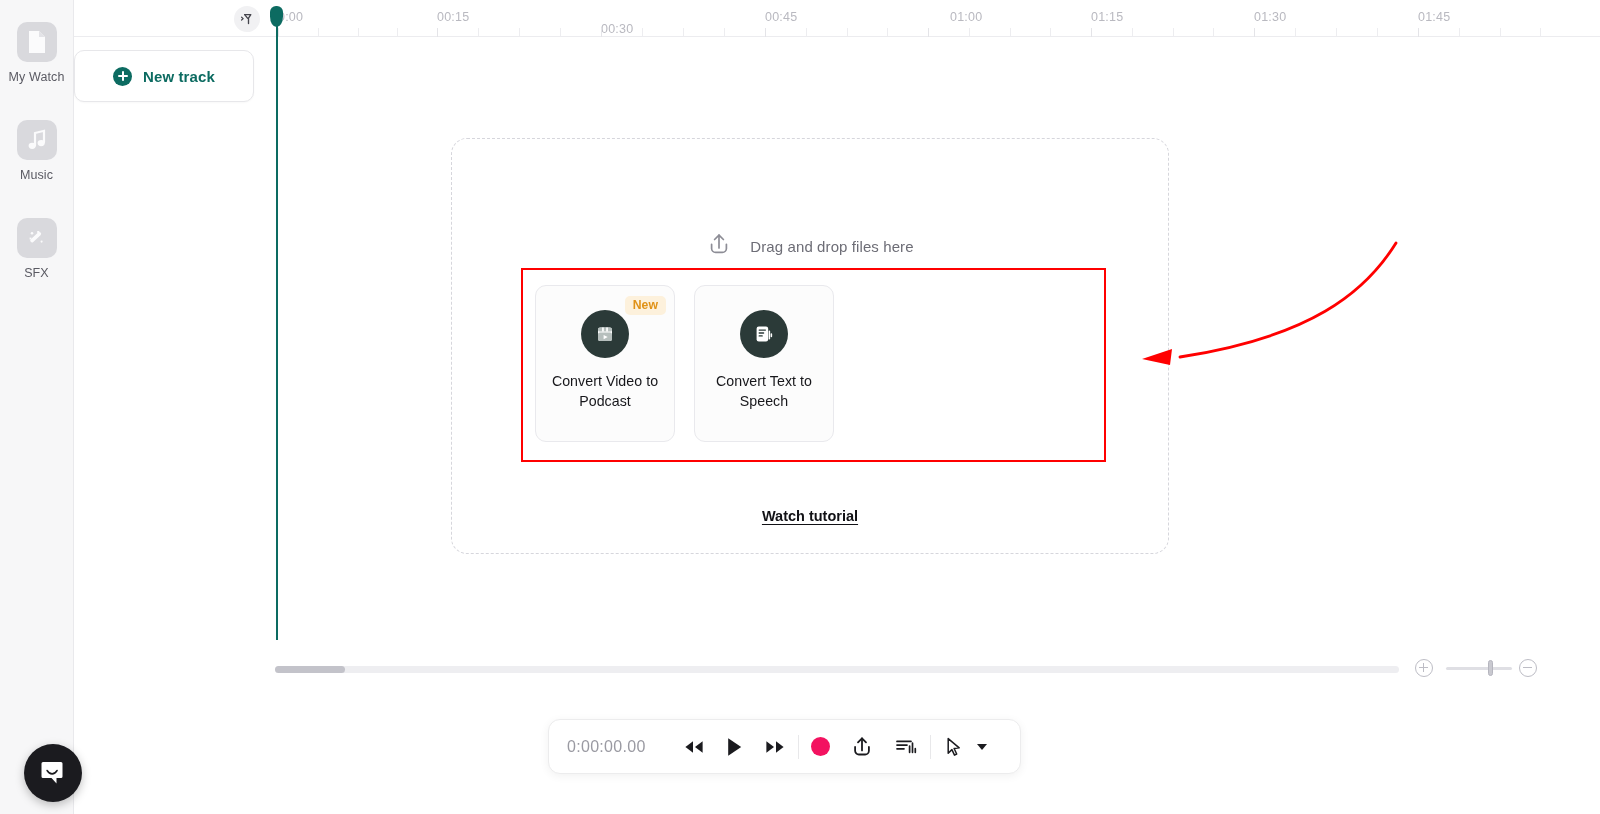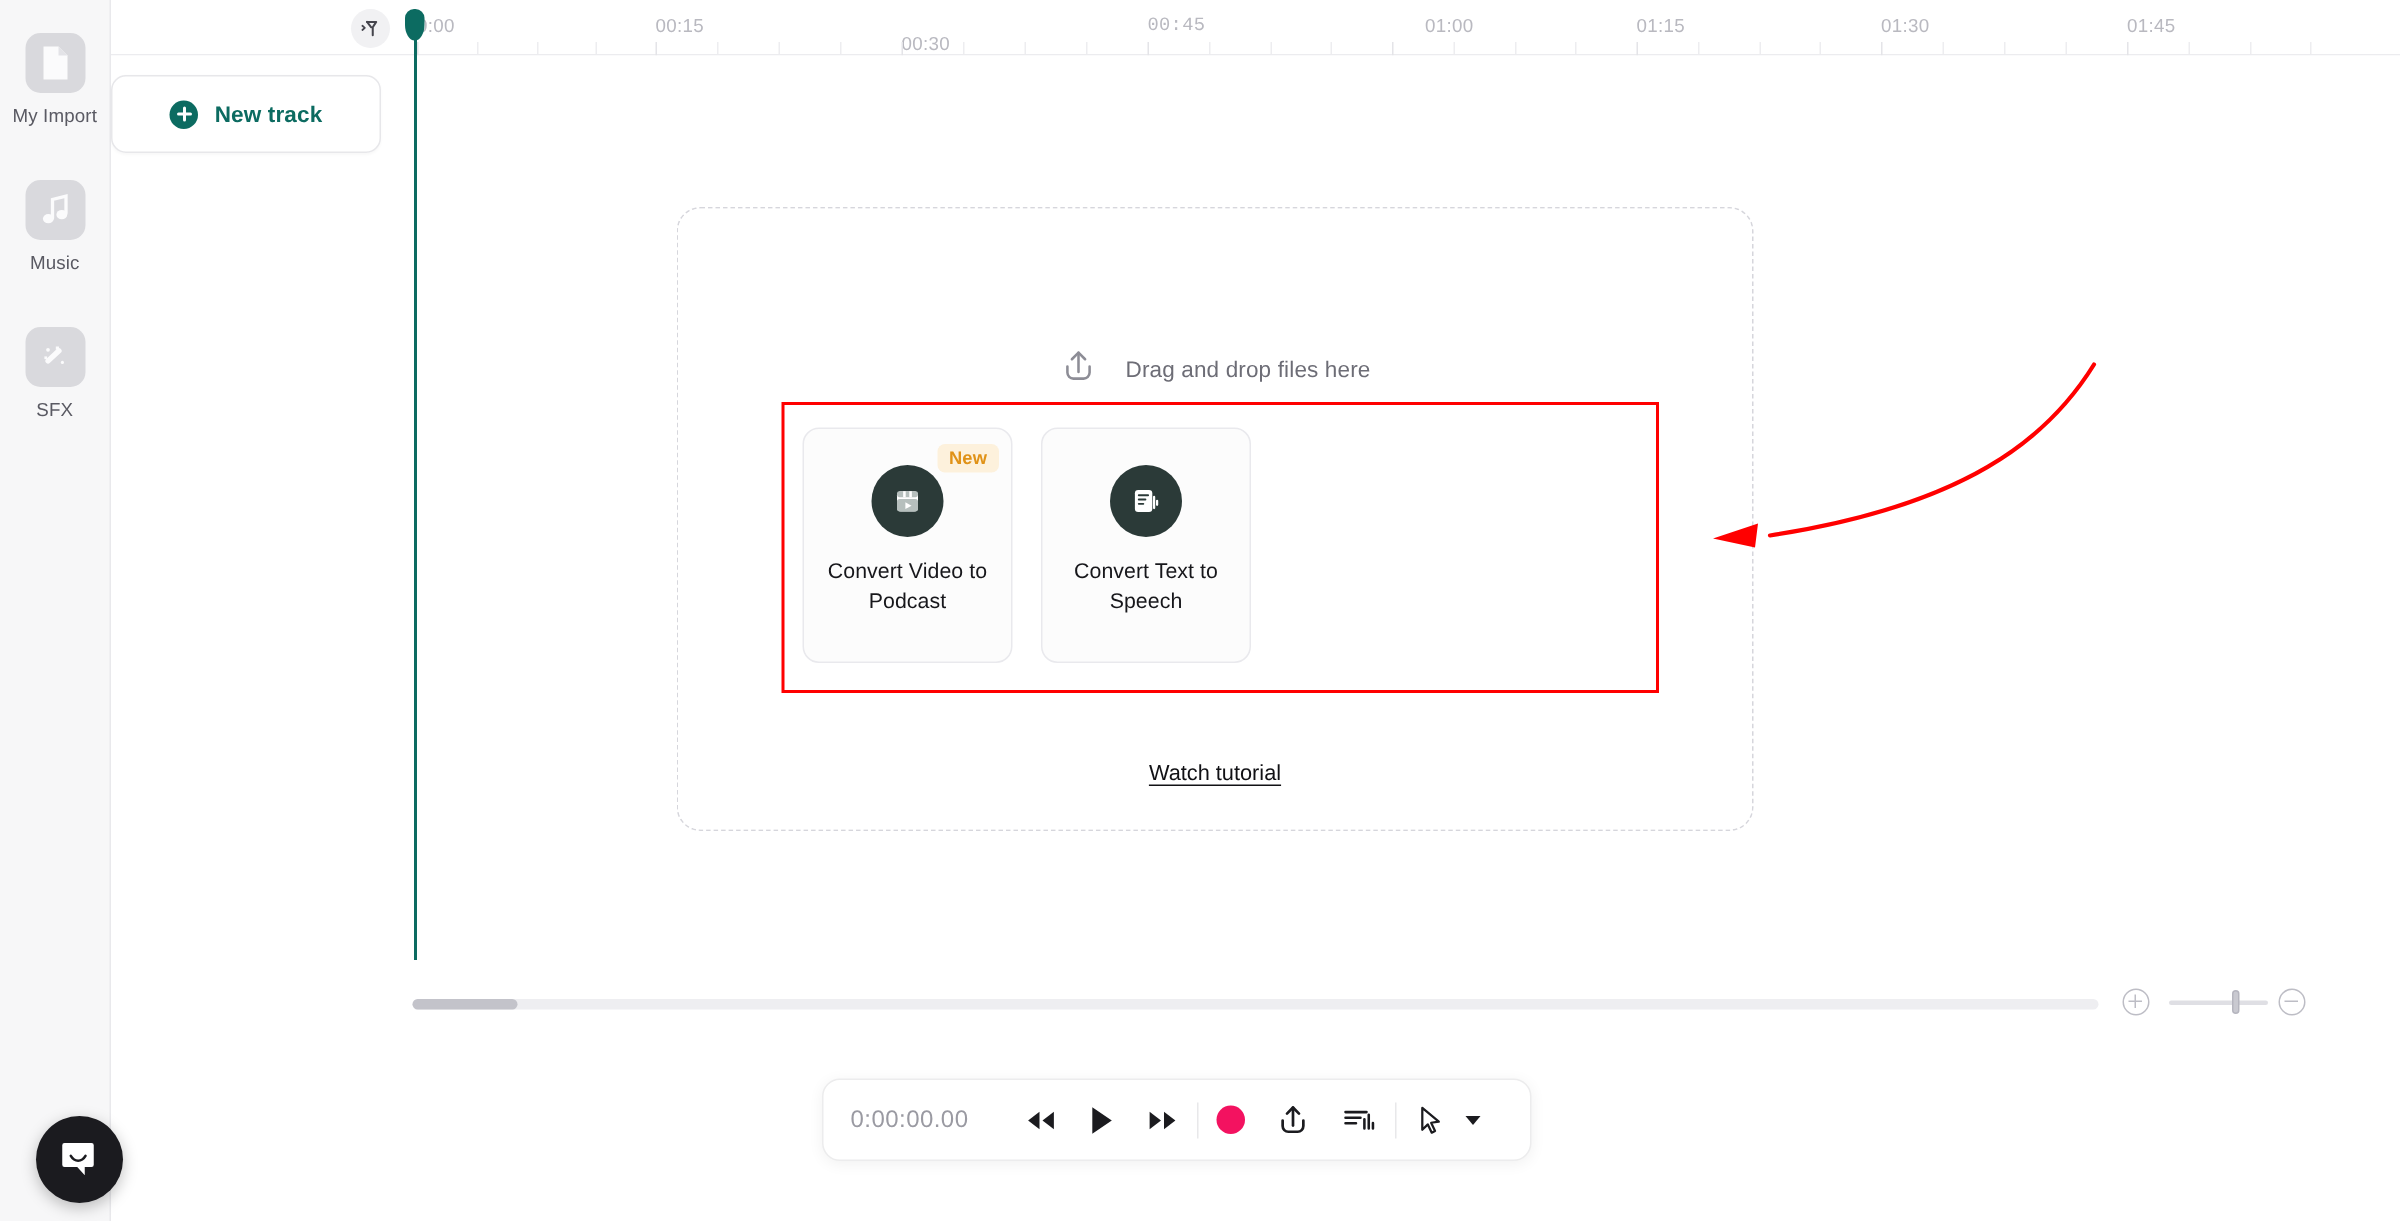--- a/index.html
+++ b/index.html
@@ -179,21 +179,21 @@
     letter-spacing: .1px;
   }
 
   
   #watch-tutorial {
     position: absolute; left: 0; right: 0; top: 368px;
     text-align: center;
   }
   #watch-tutorial span {
     font-size: 14.5px; color: #111115;
-    font-weight: normal;
+    font-weight: bold;
     text-decoration: underline;
     text-underline-offset: 3px;
     cursor: pointer;
   }
 
   
   #red-arrow { position: absolute; left: 1120px; top: 225px; z-index: 10; pointer-events:none; }
 
   
   #hscroll {
@@ -270,21 +270,21 @@
 
   <div id="sidebar">
 
     <div class="side-item">
       <div class="side-ico">
         <svg width="24" height="26" viewBox="0 0 24 26">
           <path d="M4 2h10l6 6v16H4z" fill="#fbfbfc"></path>
           <path d="M14 2v6h6" fill="#e3e3e7"></path>
         </svg>
       </div>
-      <div class="side-label">My Import</div>
+      <div class="side-label">My Watch</div>
     </div>
 
     <div class="side-item">
       <div class="side-ico">
         <svg width="22" height="24" viewBox="0 0 22 24">
           <path d="M9 17.5V5l9-2.2v11.3" stroke="#fbfbfc" stroke-width="2.2" fill="none" stroke-linecap="round"></path>
           <ellipse cx="6.2" cy="17.8" rx="3.6" ry="3.1" fill="#fbfbfc"></ellipse>
           <ellipse cx="15.2" cy="15.1" rx="3.6" ry="3.1" fill="#fbfbfc"></ellipse>
         </svg>
       </div>
@@ -329,21 +329,21 @@
         <div class="tick-label" style="left: 363px;">00:15</div>
         <div class="tick-mark major" style="left: 363px;"></div>
         <div class="tick-mark" style="left: 404px;"></div>
         <div class="tick-mark" style="left: 445px;"></div>
         <div class="tick-mark" style="left: 486px;"></div>
         <div class="tick-label" style="left: 527px; margin-top: 12px;">00:30</div>
         <div class="tick-mark major" style="left: 527px;"></div>
         <div class="tick-mark" style="left: 568px;"></div>
         <div class="tick-mark" style="left: 609px;"></div>
         <div class="tick-mark" style="left: 650px;"></div>
-        <div class="tick-label" style="left: 691px; font-family: Liberation Mono, monospace;">00:45</div>
+        <div class="tick-label" style="left: 691px;">00:45</div>
         <div class="tick-mark major" style="left: 691px;"></div>
         <div class="tick-mark" style="left: 731.75px;"></div>
         <div class="tick-mark" style="left: 772.5px;"></div>
         <div class="tick-mark" style="left: 813.25px;"></div>
         <div class="tick-label" style="left: 876px;">01:00</div>
         <div class="tick-mark major" style="left: 854px;"></div>
         <div class="tick-mark" style="left: 894.75px;"></div>
         <div class="tick-mark" style="left: 935.5px;"></div>
         <div class="tick-mark" style="left: 976.25px;"></div>
         <div class="tick-label" style="left: 1017px;">01:15</div>

